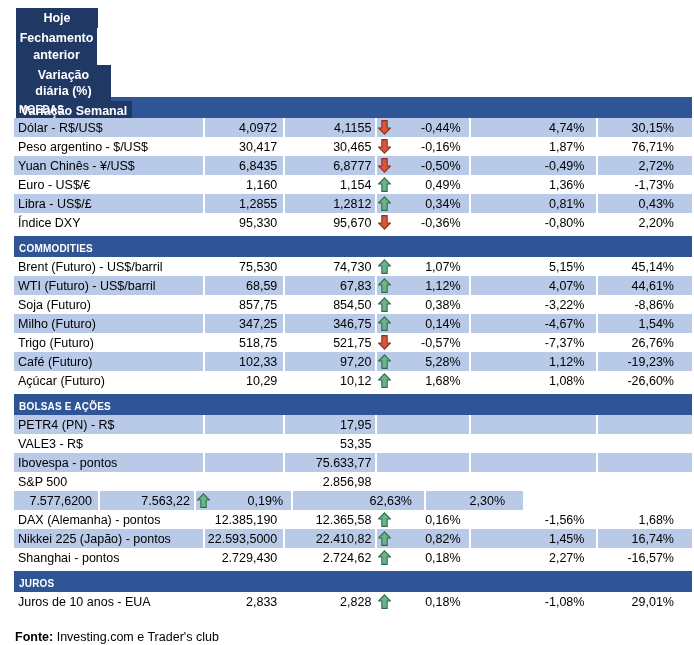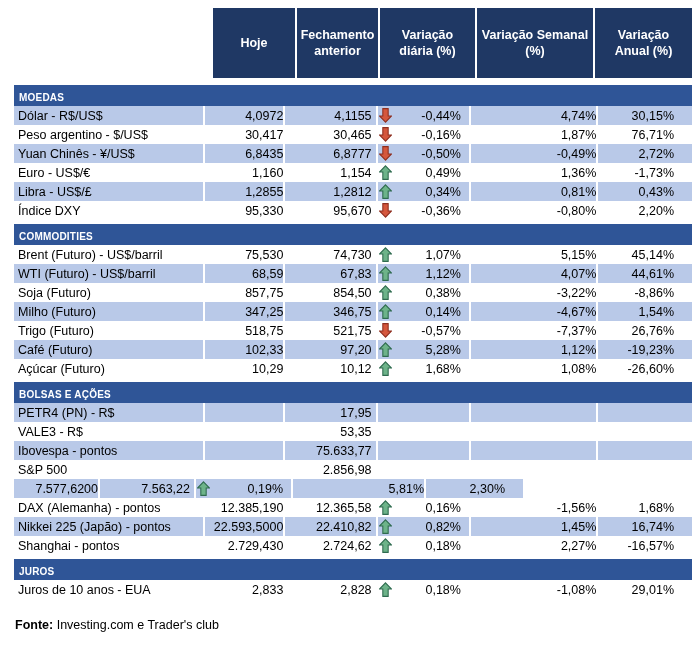--- a/index.html
+++ b/index.html
@@ -1,42 +1,42 @@
 <!DOCTYPE html>
 <html><head>
 <meta charset="utf-8">
 <style>
   html,body{margin:0;padding:0;background:#ffffff;}
   body{width:694px;height:645px;font-family:"Liberation Sans",sans-serif;color:#000;}
   .page{padding:8px 2px 0 14px;box-sizing:border-box;width:694px;}
 
   
-  .header-row{display:flex;height:70px;margin-bottom:7px;}
+  .header-row{display:flex;height:70px;margin-bottom:19px;flex-direction:column;}
   .hdr-spacer{width:197px;box-sizing:border-box;background:#fff;}
   .hdr-cell{background:#1F3864;color:#fff;font-weight:bold;font-size:12.5px;
             display:flex;align-items:center;justify-content:center;text-align:center;
             line-height:1.3;box-sizing:border-box;padding:2px 4px;border-left:2px solid #fff;}
   .w-hoje{width:84px}.w-fech{width:83px}.w-diaria{width:97px}.w-semanal{width:118px}.w-anual{width:99px}
 
   
   .section-bar{background:#2F5597;color:#fff;font-weight:bold;font-size:10px;
                height:21px;line-height:25px;padding-left:5px;margin-top:4px;
                letter-spacing:.2px;}
   .tbody > .section-bar:first-child{margin-top:0;}
 
   
   .row{display:flex;height:19px;}
   .cell{box-sizing:border-box;font-size:12.5px;display:flex;align-items:center;height:19px;background:#fff;}
   .cell + .cell{border-left:2px solid #fff;}
   .row.shaded .cell{background:#B9C9E8;}
   .c-label{width:197px;padding-left:4px;}
-  .c-hoje{width:84px;justify-content:flex-end;text-align:right;}
+  .c-hoje{width:84px;justify-content:flex-end;padding-right:6px;text-align:right;}
   .c-fech{width:96px;justify-content:flex-end;padding-right:4px;text-align:right;}
   .c-diaria{width:97px;justify-content:space-between;padding:0 8px 0 1px;}
-  .c-semanal{width:133px;justify-content:flex-end;padding-right:0;}
+  .c-semanal{width:133px;justify-content:flex-end;padding-right:12px;}
   .c-anual{width:99px;justify-content:flex-end;padding-right:18px;}
   .arrow{width:14px;height:15px;display:flex;align-items:center;}
   .pct{flex:1;text-align:right;}
 
   .footer{margin-top:19px;font-size:12.5px;padding-left:1px;}
   .footer b{font-weight:bold;}
 </style>
 </head>
 <body>
 
@@ -300,21 +300,21 @@
         <div class="cell c-hoje">7.577,6200</div>
         <div class="cell c-fech">7.563,22</div>
         <div class="cell c-diaria">
           <span class="arrow">
             <svg viewBox="0 0 12 14" width="13" height="15">
               <path d="M6 0.8 L11.6 6.6 H8.5 V13.4 H3.5 V6.6 H0.4 Z" fill="#6DB389" stroke="#2F6B4F" stroke-width="1"></path>
             </svg>
           </span>
           <span class="pct">0,19%</span>
         </div>
-        <div class="cell c-semanal">5,81%</div>
+        <div class="cell c-semanal">62,63%</div>
         <div class="cell c-anual">2,30%</div>
       </div>
       <div class="row">
         <div class="cell c-label">DAX (Alemanha) - pontos</div>
         <div class="cell c-hoje">12.385,190</div>
         <div class="cell c-fech">12.365,58</div>
         <div class="cell c-diaria">
           <span class="arrow">
             <svg viewBox="0 0 12 14" width="13" height="15">
               <path d="M6 0.8 L11.6 6.6 H8.5 V13.4 H3.5 V6.6 H0.4 Z" fill="#6DB389" stroke="#2F6B4F" stroke-width="1"></path>

